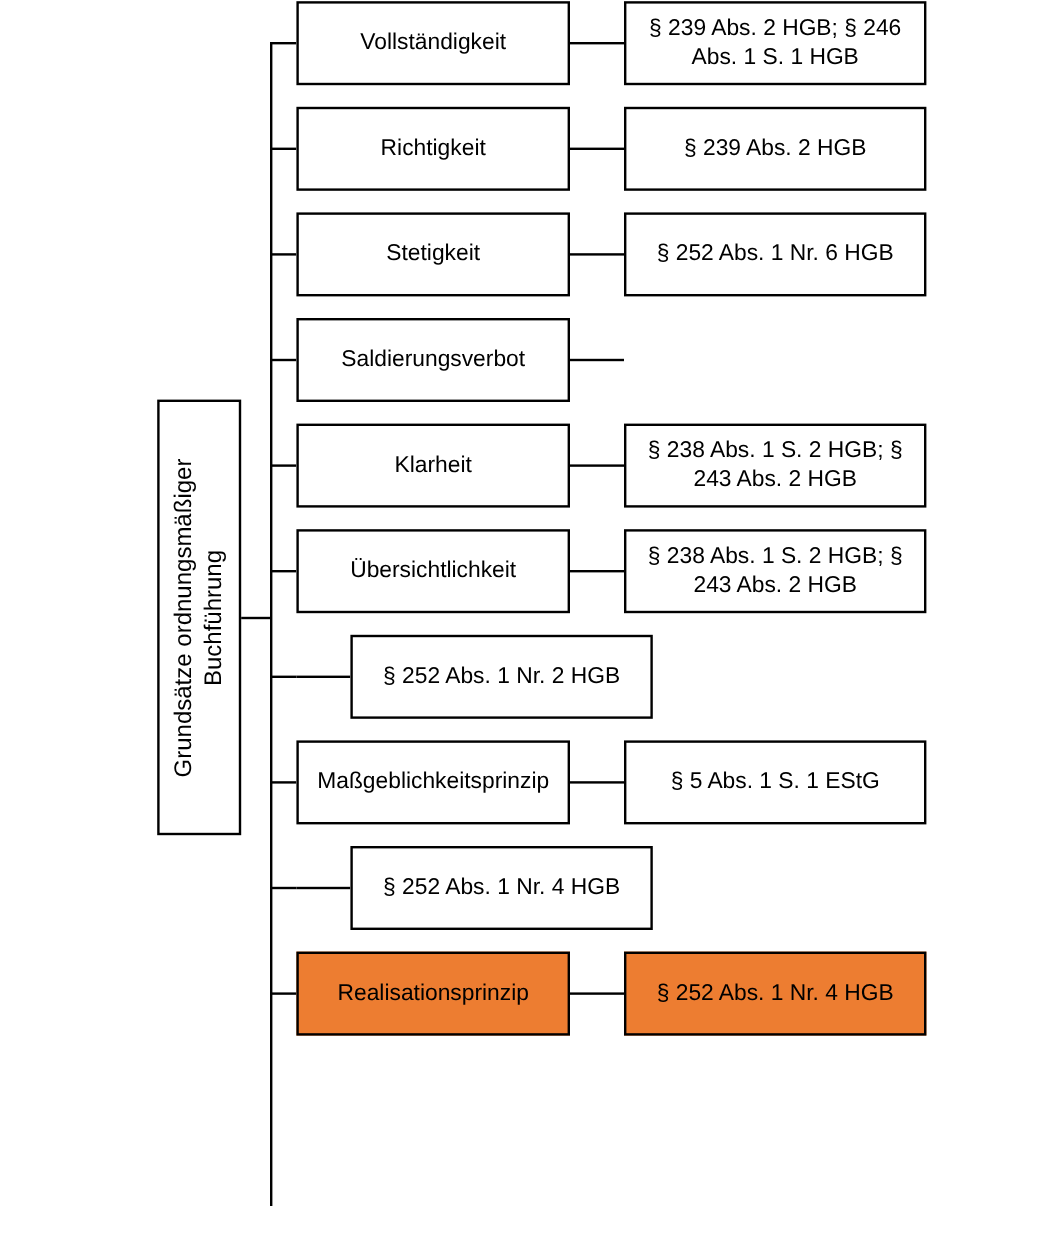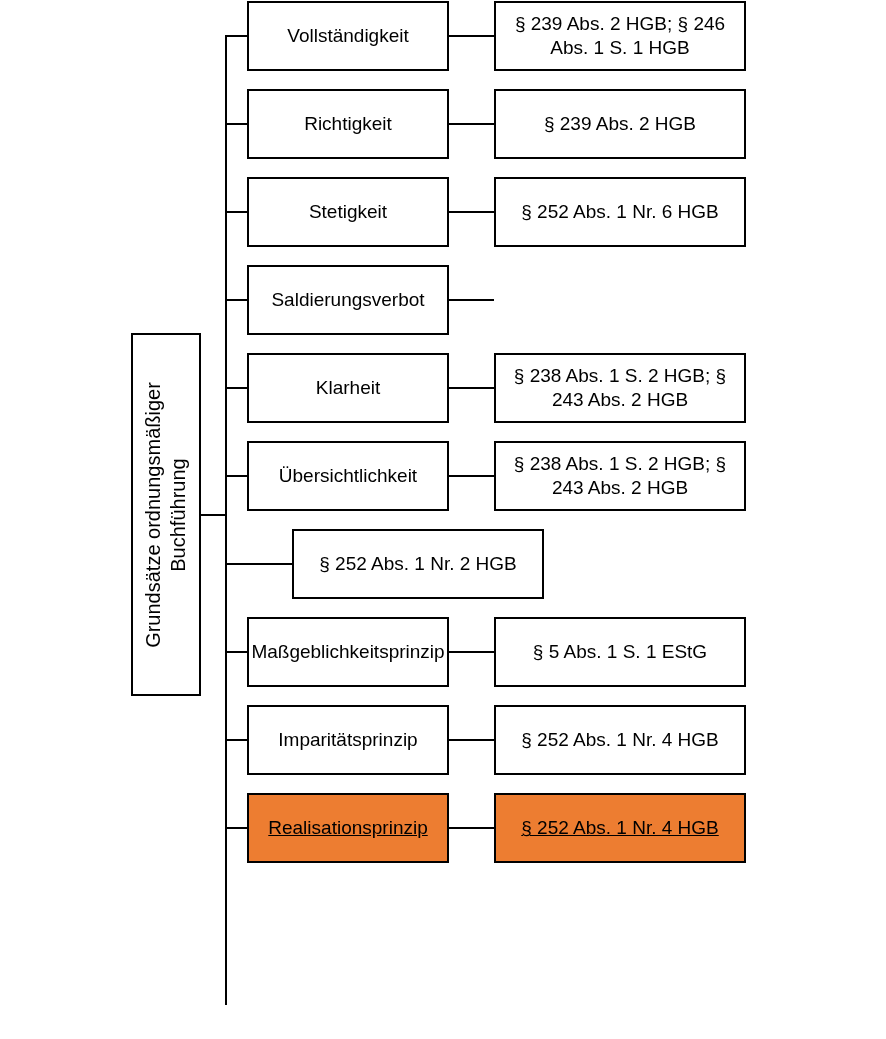--- a/index.html
+++ b/index.html
@@ -62,21 +62,21 @@
     position: absolute;
     left: 225px;
     top: 1px;
   }
   .row {
     display: flex;
     align-items: stretch;
     height: 70px;
     margin-bottom: 18px;
   }
-  .row:last-child { margin-bottom: 12px; text-decoration: underline; }
+  .row:last-child { margin-bottom: 12px; }
   .stub {
     width: 22px;
     height: 2px;
     background: var(--line, #000);
     align-self: center;
     flex: 0 0 auto;
   }
   .connector {
     width: 45px;
     height: 2px;
@@ -90,21 +90,21 @@
     background: #ffffff;
     display: flex;
     align-items: center;
     justify-content: center;
     text-align: center;
     font-size: 19px;
     line-height: 1.28;
     padding: 0 5px;
     flex: 0 0 auto;
   }
-  .principle-box { width: 202px; }
+  .principle-box { width: 228px; }
   .reference-box { width: 252px; }
   .row.highlighted .box { background: var(--highlight, #ED7D31); }
 </style>
 </head>
 <body>
 
 <div class="canvas">
 
   <div class="root-connector"></div>
   <div class="spine"></div>
@@ -193,23 +193,20 @@
       <span>Maßgeblichkeitsprinzip</span>
     </div>
     <div class="connector"></div>
     <div class="box reference-box">
       <span>§ 5 Abs. 1 S. 1 EStG</span>
     </div>
   </div>
 
   <div class="row">
     <div class="stub"></div>
-    <div class="box principle-box">
-      <span>Imparitätsprinzip</span>
-    </div>
     <div class="connector"></div>
     <div class="box reference-box">
       <span>§ 252 Abs. 1 Nr. 4 HGB</span>
     </div>
   </div>
 
   <div class="row highlighted">
     <div class="stub"></div>
     <div class="box principle-box">
       <span>Realisationsprinzip</span>

